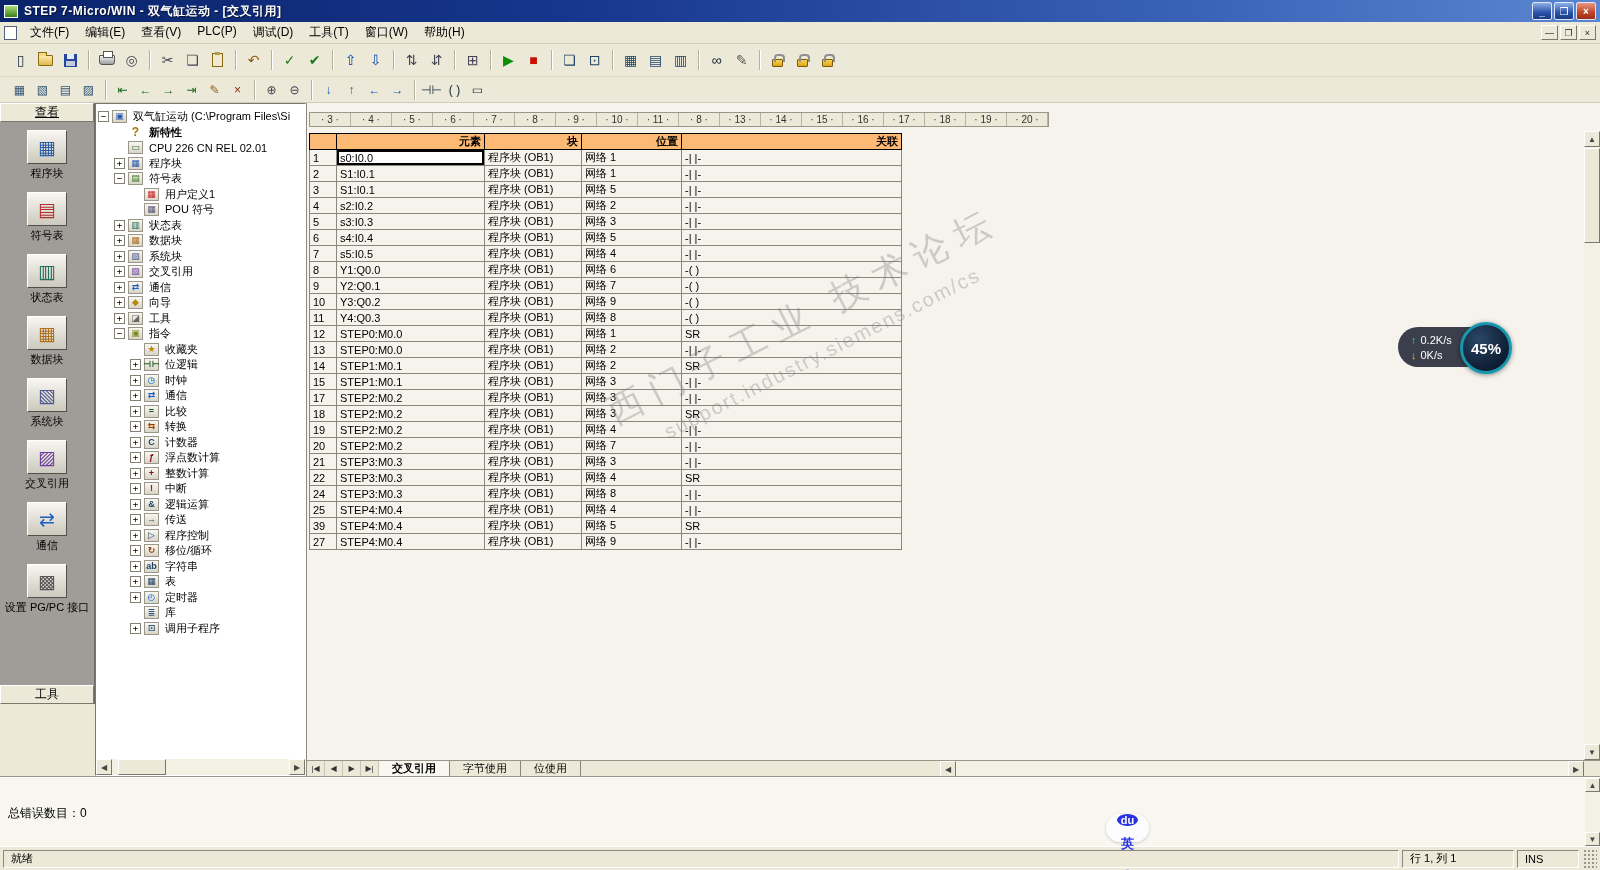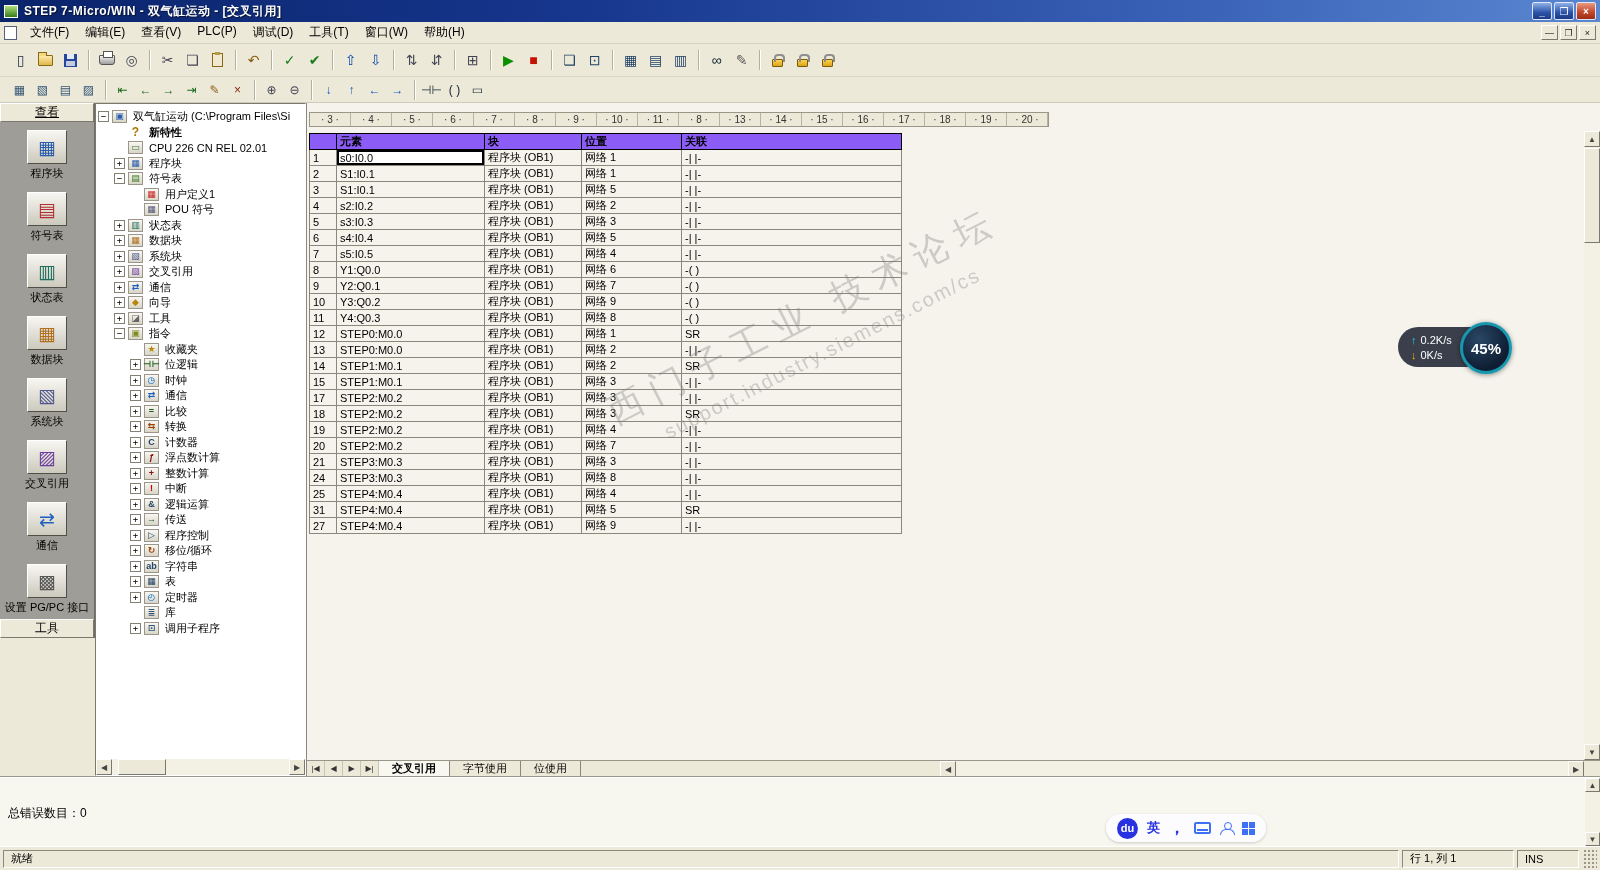--- a/index.html
+++ b/index.html
@@ -58,21 +58,21 @@
     background:linear-gradient(#f2f2f2,#9e9e9e); }
   .ci-printer::before { content:""; position:absolute; top:-5px; left:3px; width:8px; height:5px;
     background:#fff; border:1px solid #555; }
   .ci-paste { width:11px; height:14px; border:1px solid #8a6914; background:#efe9d2; }
   .ci-paste::before { content:""; position:absolute; top:-2px; left:2px; width:5px; height:3px; background:#b59a4a; }
   .ci-lock { width:11px; height:8px; margin-top:5px; border:1px solid #7a5c10; border-radius:1px;
     background:linear-gradient(#ffd34e,#d9a514); }
   .ci-lock::before { content:""; position:absolute; top:-6px; left:1px; width:7px; height:6px;
     border:2px solid #8f8f8f; border-bottom:none; border-radius:4px 4px 0 0; }
   
-  #sidebar { position:absolute; left:0; top:103px; width:95px; height:535px;
+  #sidebar { position:absolute; left:0; top:103px; width:95px; height:601px;
     background:#9f9d97; border-right:1px solid #6e6c66;text-decoration:underline; }
   .sidebar-header, .sidebar-footer { height:19px; background:#ece9d8; font-size:12px;
     display:flex; align-items:center; justify-content:center;
     border:1px solid; border-color:#fff #7a786e #7a786e #fff; }
   .sidebar-footer { position:absolute; left:0; right:0; bottom:0; }
   #nav-list { position:absolute; top:22px; left:0; right:0; bottom:21px; overflow:hidden; }
   .nav-item { height:62px; display:flex; flex-direction:column; align-items:center;
     padding-top:5px; }
   .nav-tile { width:40px; height:34px; display:flex; align-items:center; justify-content:center;
     font-size:19px; background:linear-gradient(#f7f6f1,#ccc9bd);
@@ -107,22 +107,22 @@
     border:1px solid; border-color:#fff #7a786e #7a786e #fff; }
   
   #docarea { position:absolute; left:306px; top:103px; width:1294px; height:673px;
     background:#f5f3ec; border-left:1px solid #8a887c; }
   #ruler { position:absolute; left:2px; top:9px; height:15px; display:flex;
     border:1px solid #9a978a; background:#ece9d8; }
   .ruler-seg { width:41px; flex:none; text-align:center; font-size:10px; line-height:13px;
     color:#333; border-right:1px solid #b8b4a4; }
   #xref-table { position:absolute; left:2px; top:30px; border-collapse:collapse;
     table-layout:fixed; }
-  #xref-table th { border:1px solid #000; background:#8b5cf6; font-size:11px;
-    font-weight:bold; height:15px; padding:0 3px; text-align:left; }
+  #xref-table th { border:1px solid #000; background:#fdba74; font-size:11px;
+    font-weight:bold; height:15px; padding:0 3px; text-align:right; }
   #xref-table td { border:1px solid #8a887c; font-size:11px; height:15px; padding:0 3px;
     white-space:nowrap; overflow:hidden; text-align:left; }
   #xref-table td.sel { background:#fff; box-shadow:inset 0 0 0 2px #000; }
   #vscroll { position:absolute; right:0; top:28px; bottom:16px; width:16px;
     background:#f3f1e4; }
   #vscroll .sb-btn { position:absolute; left:0; }
   .thumb-v { position:absolute; left:0; top:17px; width:16px; height:95px; background:#ece9d8;
     border:1px solid; border-color:#fff #7a786e #7a786e #fff; }
   
   #tabbar { position:absolute; left:0; right:0; bottom:0; height:16px; background:#ece9d8;
@@ -169,21 +169,21 @@
   .arrow-down { color:#ffb400; font-weight:bold; }
   .speed-circle { position:absolute; left:62px; top:0; width:52px; height:52px;
     border-radius:50%; border:3px solid #1796ad;
     background:radial-gradient(circle at 35% 30%, #2a4766, #0e1d32 70%);
     display:flex; align-items:center; justify-content:center; color:#fff;
     font-size:15px; font-weight:bold; box-shadow:0 1px 5px rgba(0,0,0,.45); }
   
   #ime-bar { position:absolute; left:1106px; top:814px; height:28px; z-index:40;
     display:flex; align-items:center; gap:9px; padding:0 11px;
     background:rgba(252,252,255,0.93); border-radius:14px;
-    box-shadow:0 1px 3px rgba(0,0,0,0.18); }
+    box-shadow:0 1px 3px rgba(0,0,0,0.18);flex-direction:column; }
   .ime-logo { width:21px; height:21px; border-radius:50%; background:#2932e1; color:#fff;
     font-size:11px; font-weight:bold; display:flex; align-items:center; justify-content:center; }
   .ime-lang { color:#2932e1; font-size:13px; font-weight:bold; }
   .ime-comma { color:#2932e1; font-size:16px; font-weight:bold; line-height:10px; }
   .ime-kbd { width:17px; height:12px; border:2px solid #3e71f7; border-radius:2px; position:relative; }
   .ime-kbd::before { content:""; position:absolute; left:1px; right:1px; bottom:1px; height:2px; background:#3e71f7; }
   .ime-person { width:13px; height:13px; position:relative; }
   .ime-person::before { content:""; position:absolute; left:3.5px; top:0; width:6px; height:6px;
     border-radius:50%; border:1.5px solid #3e71f7; }
   .ime-person::after { content:""; position:absolute; left:0; bottom:0; width:13px; height:5px;
@@ -797,35 +797,42 @@
           <td>-| |-</td>
         </tr>
         <tr>
           <td>21</td>
           <td>STEP3:M0.3</td>
           <td>程序块 (OB1)</td>
           <td>网络 3</td>
           <td>-| |-</td>
         </tr>
         <tr>
+          <td>22</td>
+          <td>STEP3:M0.3</td>
+          <td>程序块 (OB1)</td>
+          <td>网络 4</td>
+          <td>SR</td>
+        </tr>
+        <tr>
           <td>24</td>
           <td>STEP3:M0.3</td>
           <td>程序块 (OB1)</td>
           <td>网络 8</td>
           <td>-| |-</td>
         </tr>
         <tr>
           <td>25</td>
           <td>STEP4:M0.4</td>
           <td>程序块 (OB1)</td>
           <td>网络 4</td>
           <td>-| |-</td>
         </tr>
         <tr>
-          <td>31</td>
+          <td>39</td>
           <td>STEP4:M0.4</td>
           <td>程序块 (OB1)</td>
           <td>网络 5</td>
           <td>SR</td>
         </tr>
         <tr>
           <td>27</td>
           <td>STEP4:M0.4</td>
           <td>程序块 (OB1)</td>
           <td>网络 9</td>

